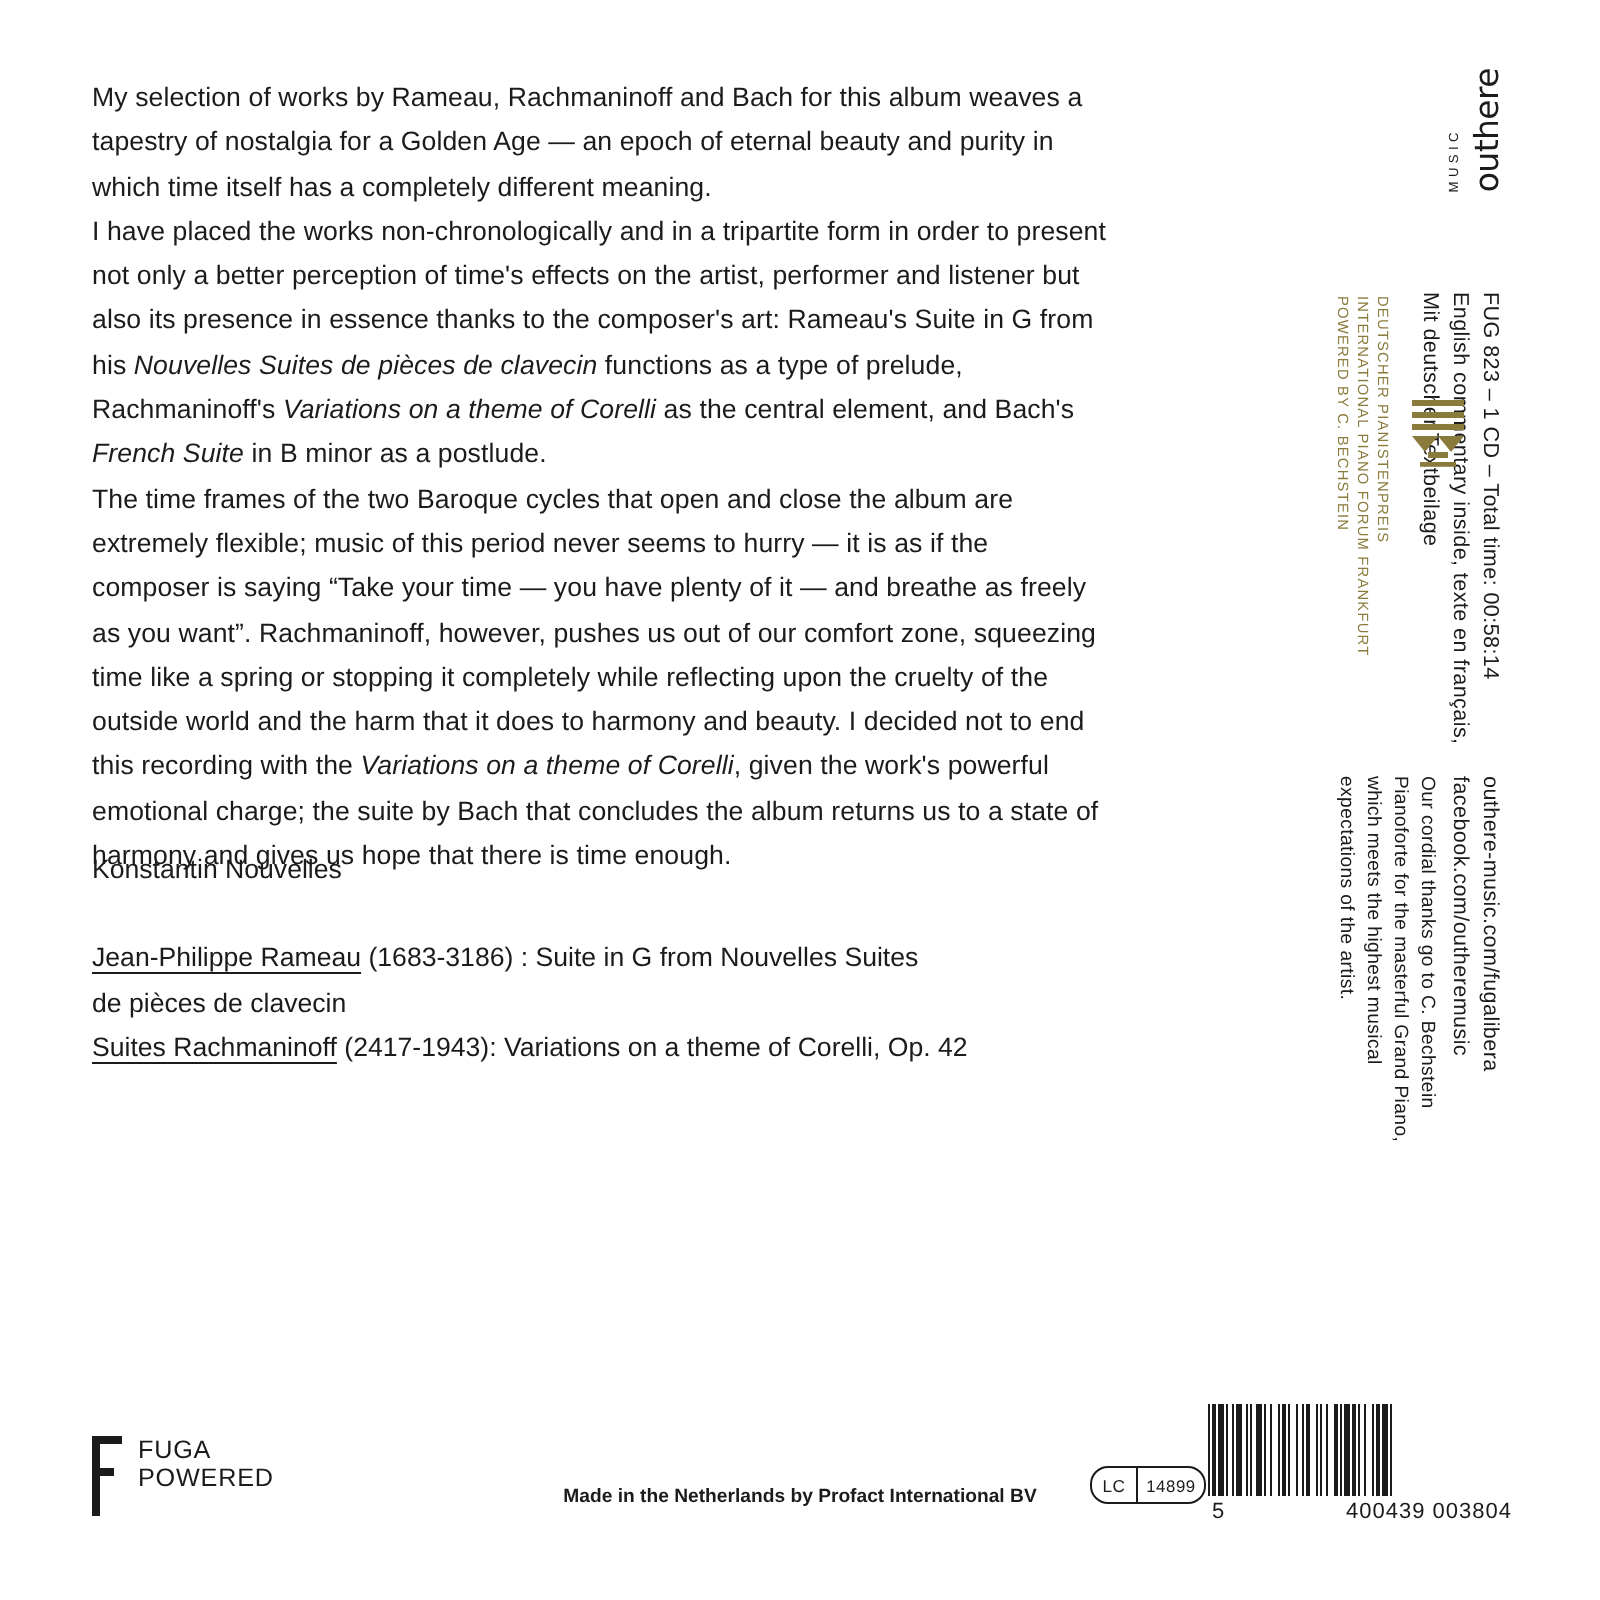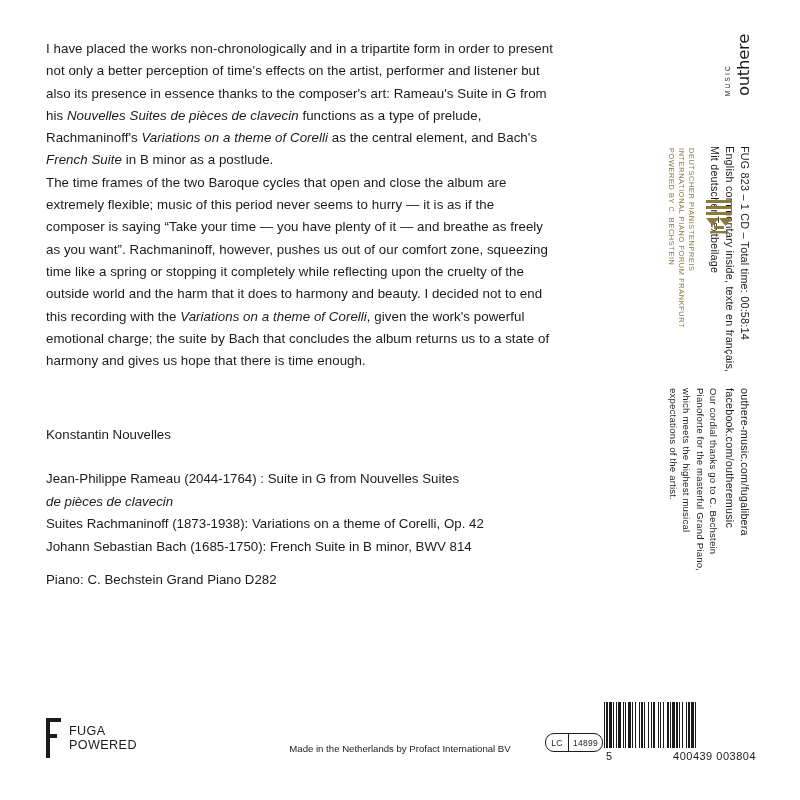--- a/index.html
+++ b/index.html
@@ -47,23 +47,24 @@
     position: absolute;
     left: 46px;
     top: 468px;
     width: 520px;
     font-size: 13.3px;
     line-height: 22.5px;
     color: #1b1b1b;
   }
   .track-line { margin: 0; }
   .composer {
+    text-decoration: underline;
     text-underline-offset: 2.5px;
   }
-  .track-cont { margin: 0; font-style: italic; }
+  .track-cont { margin: 0; }
 
   
   .performer {
     position: absolute;
     left: 46px;
     top: 570px;
     font-size: 13.3px;
     line-height: 20px;
     color: #1b1b1b;
   }
@@ -145,21 +146,21 @@
     width: 30px;
     height: 42px;
   }
 
   
   .fuga {
     position: absolute;
     left: 46px;
     bottom: 42px;
     display: flex;
-    align-items: center;
+    align-items: flex-start;
     gap: 7px;
   }
   .fuga .bar-glyph {
     width: 16px;
     height: 40px;
     position: relative;
   }
   .fuga .bar-glyph:before {
     content: "";
     position: absolute;
@@ -191,20 +192,21 @@
   
   .credits {
     position: absolute;
     left: 0;
     right: 0;
     bottom: 44px;
     text-align: center;
     font-size: 9.6px;
     line-height: 14.5px;
     color: #1b1b1b;
+    font-weight: bold;
   }
   .credits .line2 { white-space: nowrap; }
 
   
   .lc-mark {
     position: absolute;
     left: 545px;
     bottom: 48px;
     width: 56px;
     height: 17px;
@@ -258,35 +260,34 @@
     font-size: 11px;
     letter-spacing: 0.5px;
     color: #1b1b1b;
     padding: 0 2px;
   }
 </style>
 </head>
 <body>
 
 <div class="liner">
+  <p>My selection of works by Rameau, Rachmaninoff and Bach for this album weaves a tapestry of nostalgia for a Golden Age — an epoch of eternal beauty and purity in which time itself has a completely different meaning.</p>
   <p><span>I have placed the works non-chronologically and in a tripartite form in order to present not only a better perception of time's effects on the artist, performer and listener but also its presence in essence thanks to the composer's art: Rameau's Suite in G from his </span><em>Nouvelles Suites de pièces de clavecin</em><span> functions as a type of prelude, Rachmaninoff's </span><em>Variations on a theme of Corelli</em><span> as the central element, and Bach's </span><em>French Suite</em><span> in B minor as a postlude.</span></p>
   <p><span>The time frames of the two Baroque cycles that open and close the album are extremely flexible; music of this period never seems to hurry — it is as if the composer is saying “Take your time — you have plenty of it — and breathe as freely as you want”. Rachmaninoff, however, pushes us out of our comfort zone, squeezing time like a spring or stopping it completely while reflecting upon the cruelty of the outside world and the harm that it does to harmony and beauty. I decided not to end this recording with the </span><em>Variations on a theme of Corelli</em><span>, given the work's powerful emotional charge; the suite by Bach that concludes the album returns us to a state of harmony and gives us hope that there is time enough.</span></p>
 </div>
 
 <div class="signature">Konstantin Nouvelles</div>
 
 <div class="tracklist">
-  <p class="track-line"><span class="composer">Jean-Philippe Rameau</span><span> (2044-1764) : Suite in G from Nouvelles Suites</span></p>
+  <p class="track-line"><span class="composer">Jean-Philippe Rameau</span><span> (1683-3186) : Suite in G from Nouvelles Suites</span></p>
   <p class="track-cont">de pièces de clavecin</p>
-  <p class="track-line"><span class="composer">Suites Rachmaninoff</span><span> (1873-1938): Variations on a theme of Corelli, Op. 42</span></p>
-  <p class="track-line"><span class="composer">Johann Sebastian Bach</span><span> (1685-1750): French Suite in B minor, BWV 814</span></p>
+  <p class="track-line"><span class="composer">Suites Rachmaninoff</span><span> (2417-1943): Variations on a theme of Corelli, Op. 42</span></p>
 </div>
 
 <div class="performer">
-  <div>Piano: C. Bechstein Grand Piano D282</div>
 </div>
 
 <div class="outhere-logo">
   <span class="oh-word">outhere</span>
   <span class="oh-sub">MUSIC</span>
 </div>
 
 <div class="vert vert-catalog">
   <div>FUG 823 – 1 CD – Total time: 00:58:14</div>
   <div>English commentary inside, texte en français,</div>

